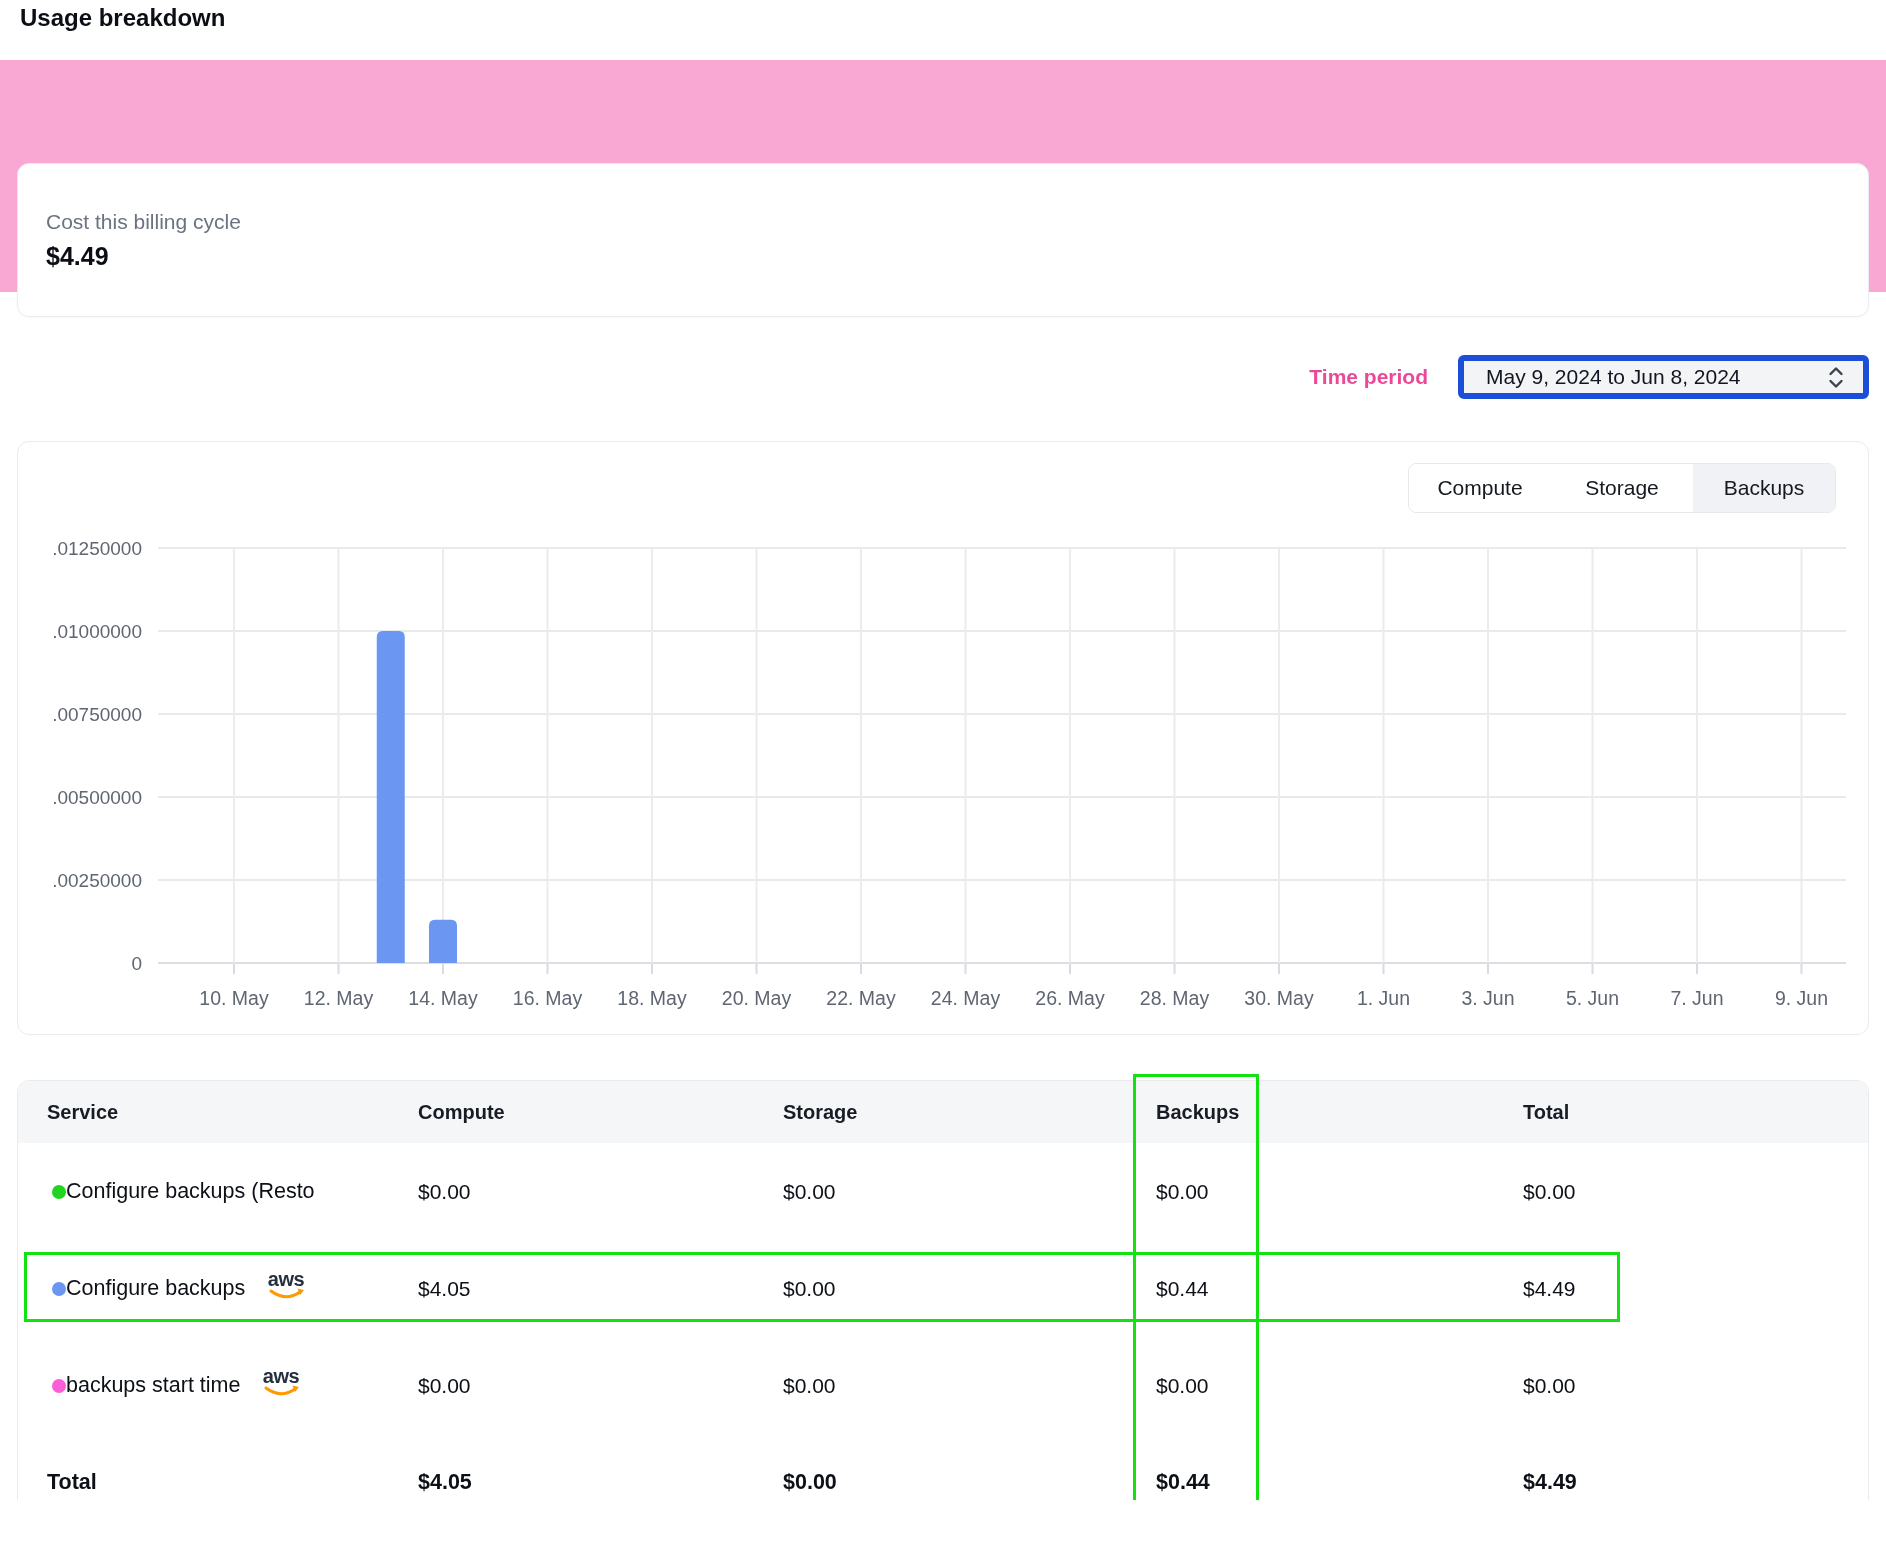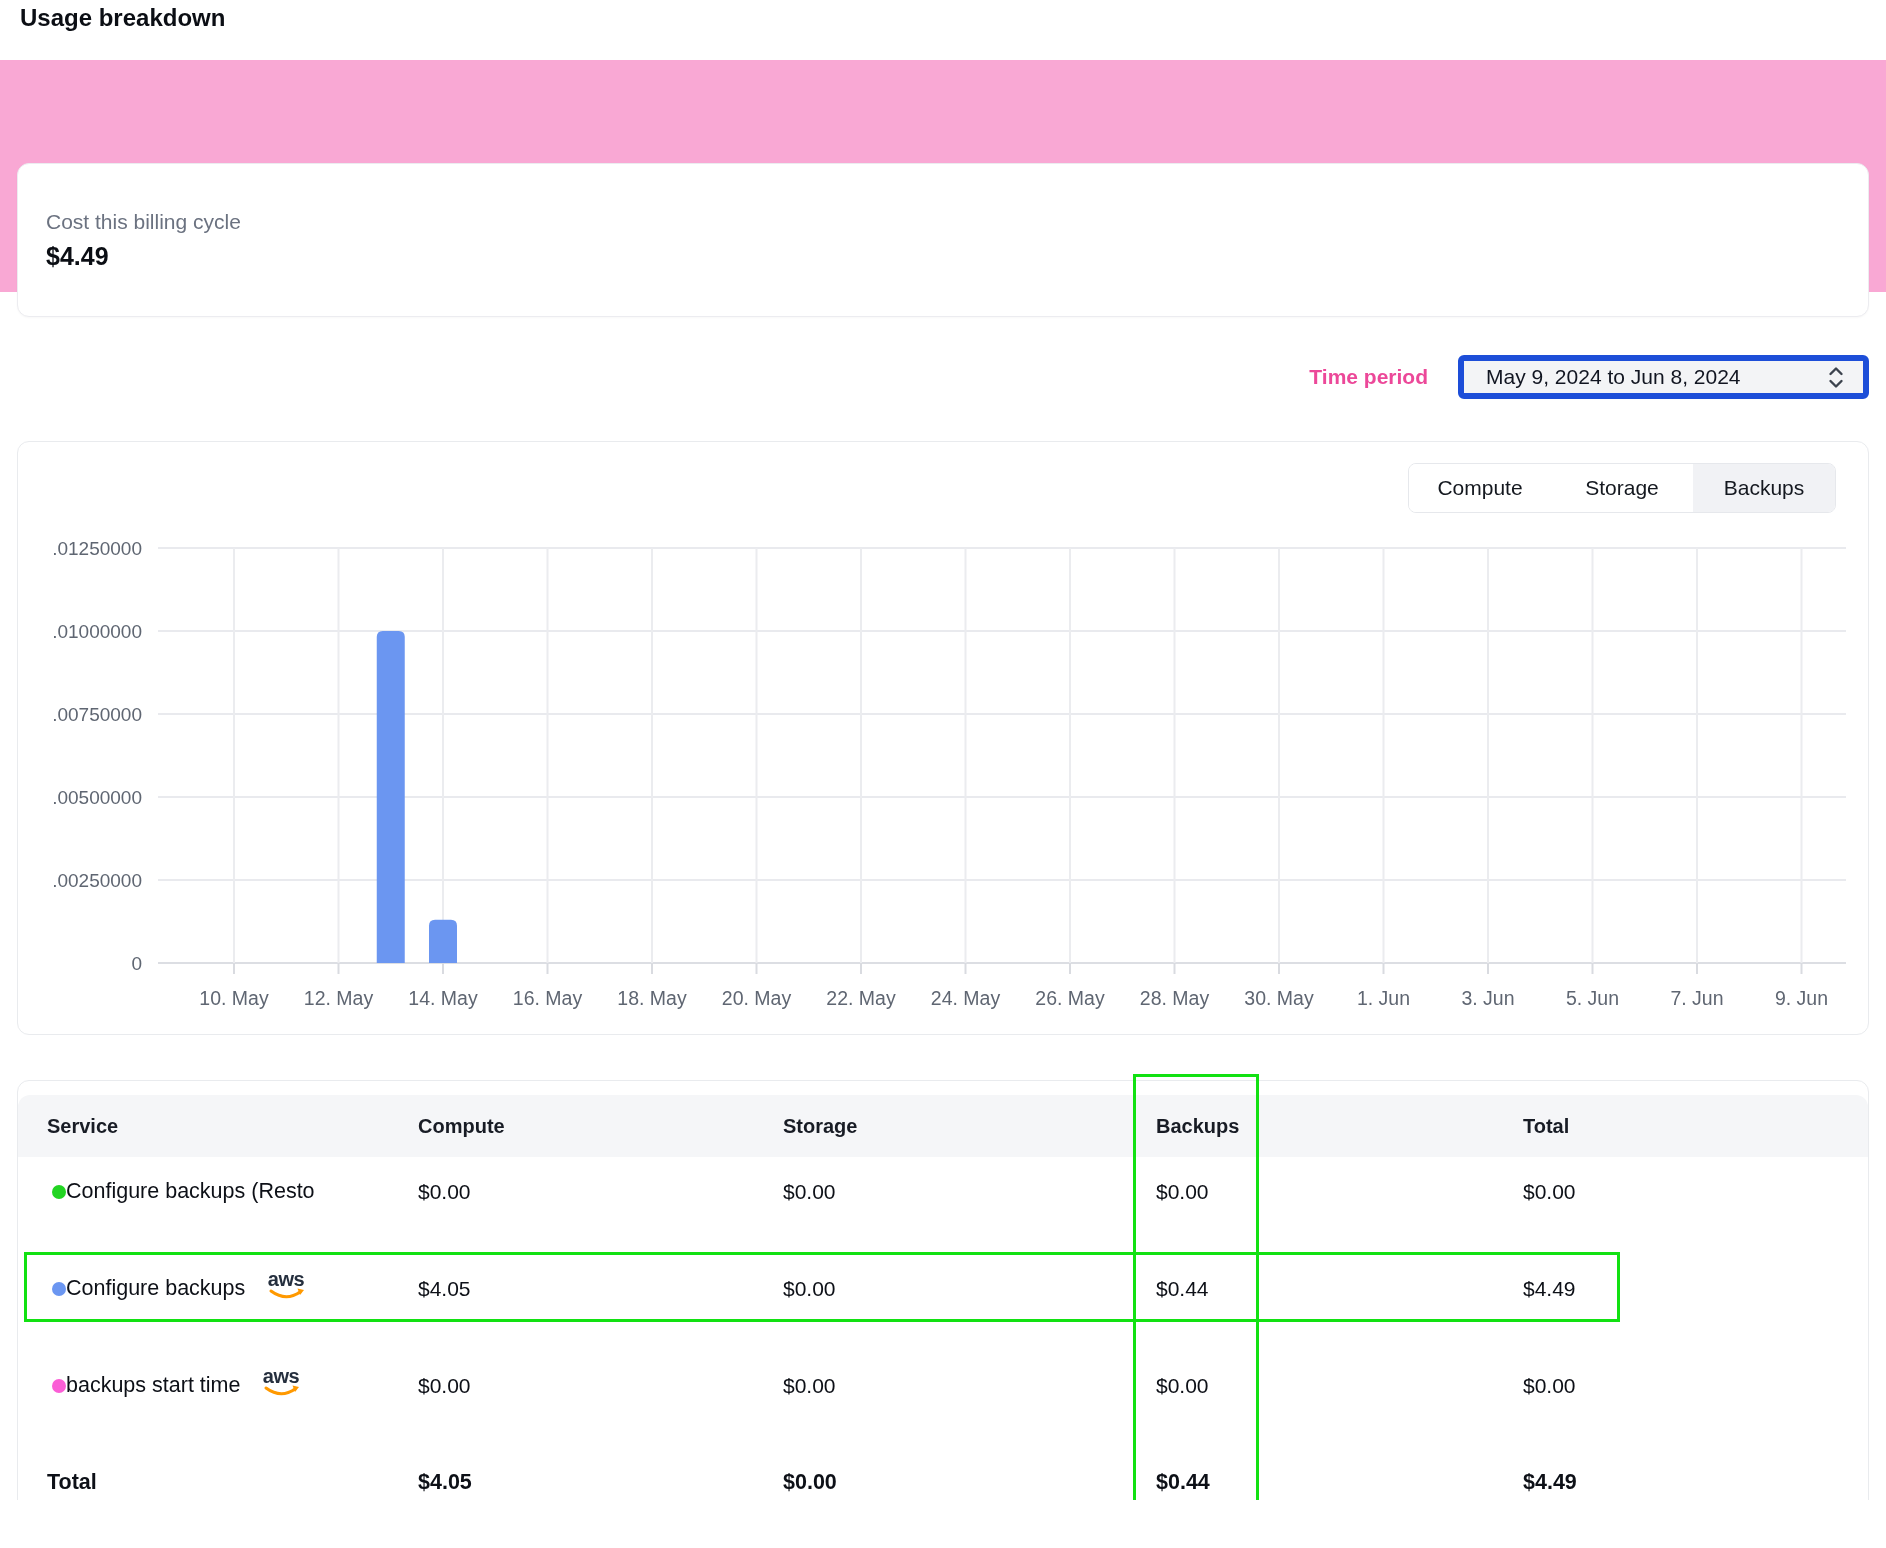--- a/index.html
+++ b/index.html
@@ -25,21 +25,21 @@
   }
   .tp-select-value{font-size:21px;color:#111521;flex:1;}
   
   .chart-card{left:17px;top:441px;width:1850px;height:592px;background:#fff;border:1px solid #e9ebee;border-radius:12px;}
   .chart-tabs{position:absolute;right:32px;top:21px;height:48px;border:1px solid #e6e8ec;border-radius:8px;display:flex;background:#fff;overflow:hidden;}
   .chart-tab{width:142px;height:48px;display:flex;align-items:center;justify-content:center;font-size:21px;color:#14181f;cursor:pointer;background:#fff;}
   .chart-tab.selected{background:#f1f2f5;}
   .chart-svg{position:absolute;left:0;top:0;}
   
   .table-card{left:17px;top:1080px;width:1850px;height:450px;background:#fff;border:1px solid #e9ebee;border-radius:12px;}
-  .table-header{position:absolute;left:0;top:14px;width:100%;height:62px;background:#f5f6f8;border-radius:12px 12px 0 0;}
+  .table-header{position:absolute;left:0;top:0;width:100%;height:62px;background:#f5f6f8;border-radius:12px 12px 0 0;}
   .th-cell{position:absolute;top:0;height:62px;display:flex;align-items:center;font-size:20px;font-weight:600;color:#181c25;}
   .t-row{position:absolute;left:0;width:100%;height:97px;}
   .td-cell{position:absolute;top:0;height:100%;display:flex;align-items:center;font-size:21px;color:#0d1017;}
   .service-cell{}
   .dot{width:14px;height:14px;border-radius:50%;flex:0 0 auto;}
   .svc-name{font-size:21.5px;color:#0d1017;white-space:nowrap;}
   .aws-icon{margin-left:20px;flex:0 0 auto;}
   .total-row .td-cell{font-weight:700;font-size:21.5px;}
   
   .annot{border:3px solid #12e112;background:transparent;pointer-events:none;z-index:5;}

